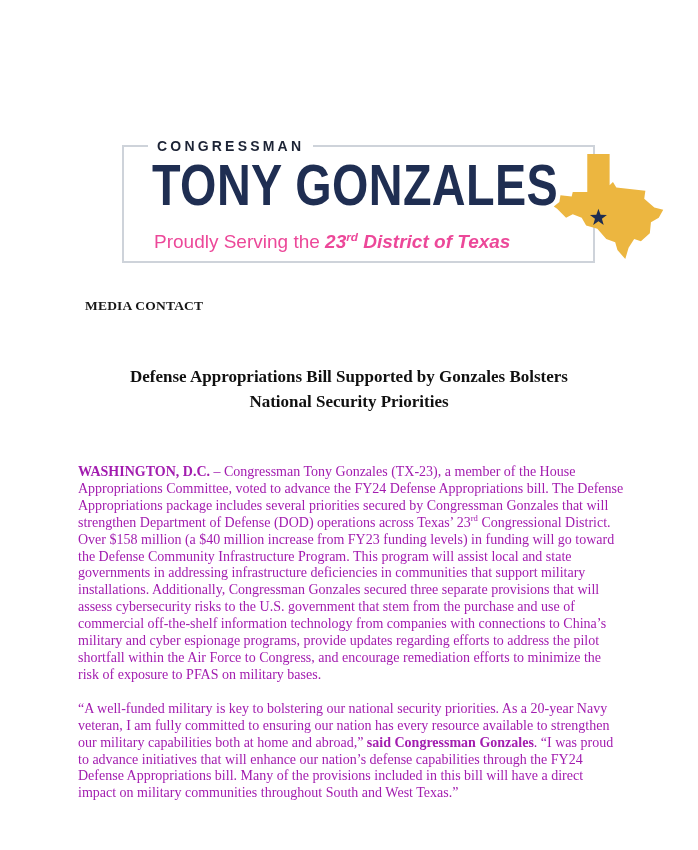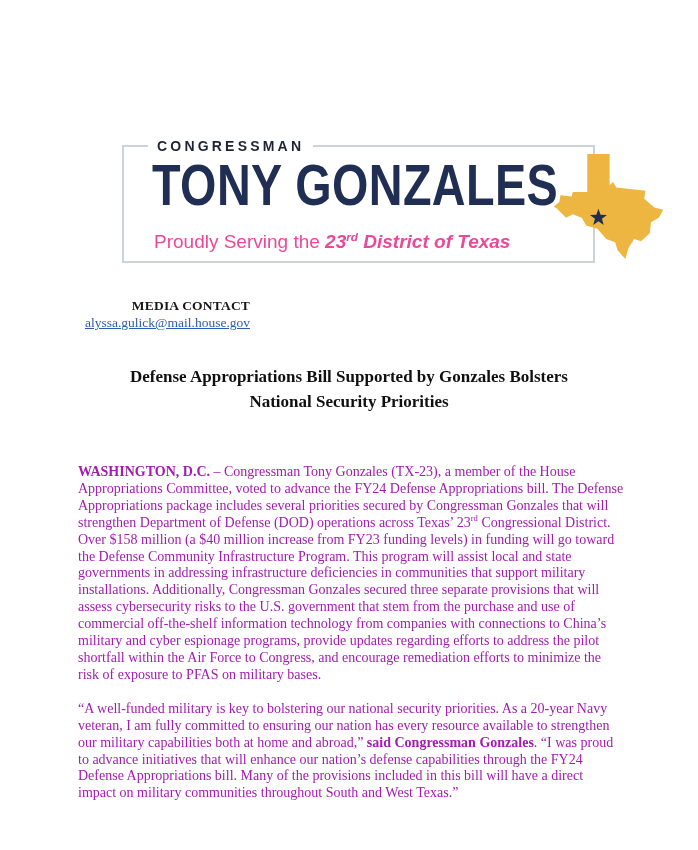--- a/index.html
+++ b/index.html
@@ -37,21 +37,21 @@
   .logo-tagline sup { font-size:0.62em; line-height:0; }
   .texas-wrap { position:absolute; left:552px; top:146px; width:113px; height:105px; }
 
   
   .release-row {
     position:absolute; left:85px; top:289px; width:528px;
     display:flex; justify-content:space-between; align-items:flex-start;
     font-size:13.5px; line-height:17px; color:#181818;
   }
   .release-left { text-align:left; }
-  .release-right { text-align:right; }
+  .release-right { }
   .info-label { font-weight:700; letter-spacing:0.2px; }
   .email-link { color:#2a5db4; text-decoration:underline; }
 
   
   .headline {
     position:absolute; top:356px; left:114px; width:470px;
     text-align:center; font-weight:700; font-size:17px; line-height:25px;
     color:#101010;
   }
 
@@ -77,23 +77,20 @@
   <div class="texas-wrap">
     <svg width="113" height="105" viewBox="0 0 100 94" xmlns="http://www.w3.org/2000/svg">
       <path d="M31 0 H51 V28 L54 25 L57 30 L83 33 L82 40 L91 48 L99 50 L95 57 L88 61 L87 71 L79 78 L73 76 L68 84 L65 94 L58 86 L56 79 L48 76 L40 67 L30 64 L26 57 L18 54 L12 57 L4 49 L1 47 L6 43 L7 37 L17 38 L18 34 L31 34 Z" fill="#ecb640"></path>
       <polygon points="41,49 42.9,54.3 48.6,54.5 44.1,58 45.7,63.5 41,60.3 36.3,63.5 37.9,58 33.4,54.5 39.1,54.3" fill="#1f2e52"></polygon>
     </svg>
   </div>
 
   <div class="release-row">
     <div class="release-right">
       <div class="info-label">MEDIA CONTACT</div>
-      <div>
-        <a href="#" class="email-link">alyssa.gulick@mail.house.gov</a>
-      </div>
     </div>
   </div>
 
   <h1 class="headline">Defense Appropriations Bill Supported by Gonzales Bolsters National Security Priorities</h1>
 
   <div class="body-copy">
     <p><span style="font-weight: 700;">WASHINGTON, D.C.</span><span> – Congressman Tony Gonzales (TX-23), a member of the House Appropriations Committee, voted to advance the FY24 Defense Appropriations bill. The Defense Appropriations package includes several priorities secured by Congressman Gonzales that will strengthen Department of Defense (DOD) operations across Texas’ 23</span><sup>rd</sup><span> Congressional District. Over $158 million (a $40 million increase from FY23 funding levels) in funding will go toward the Defense Community Infrastructure Program. This program will assist local and state governments in addressing infrastructure deficiencies in communities that support military installations. Additionally, Congressman Gonzales secured three separate provisions that will assess cybersecurity risks to the U.S. government that stem from the purchase and use of commercial off-the-shelf information technology from companies with connections to China’s military and cyber espionage programs, provide updates regarding efforts to address the pilot shortfall within the Air Force to Congress, and encourage remediation efforts to minimize the risk of exposure to PFAS on military bases.</span></p>
     <p><span>“A well-funded military is key to bolstering our national security priorities. As a 20-year Navy veteran, I am fully committed to ensuring our nation has every resource available to strengthen our military capabilities both at home and abroad,” </span><span style="font-weight: 700;">said Congressman Gonzales</span><span>. “I was proud to advance initiatives that will enhance our nation’s defense capabilities through the FY24 Defense Appropriations bill. Many of the provisions included in this bill will have a direct impact on military communities throughout South and West Texas.”</span></p>
   </div>
 

